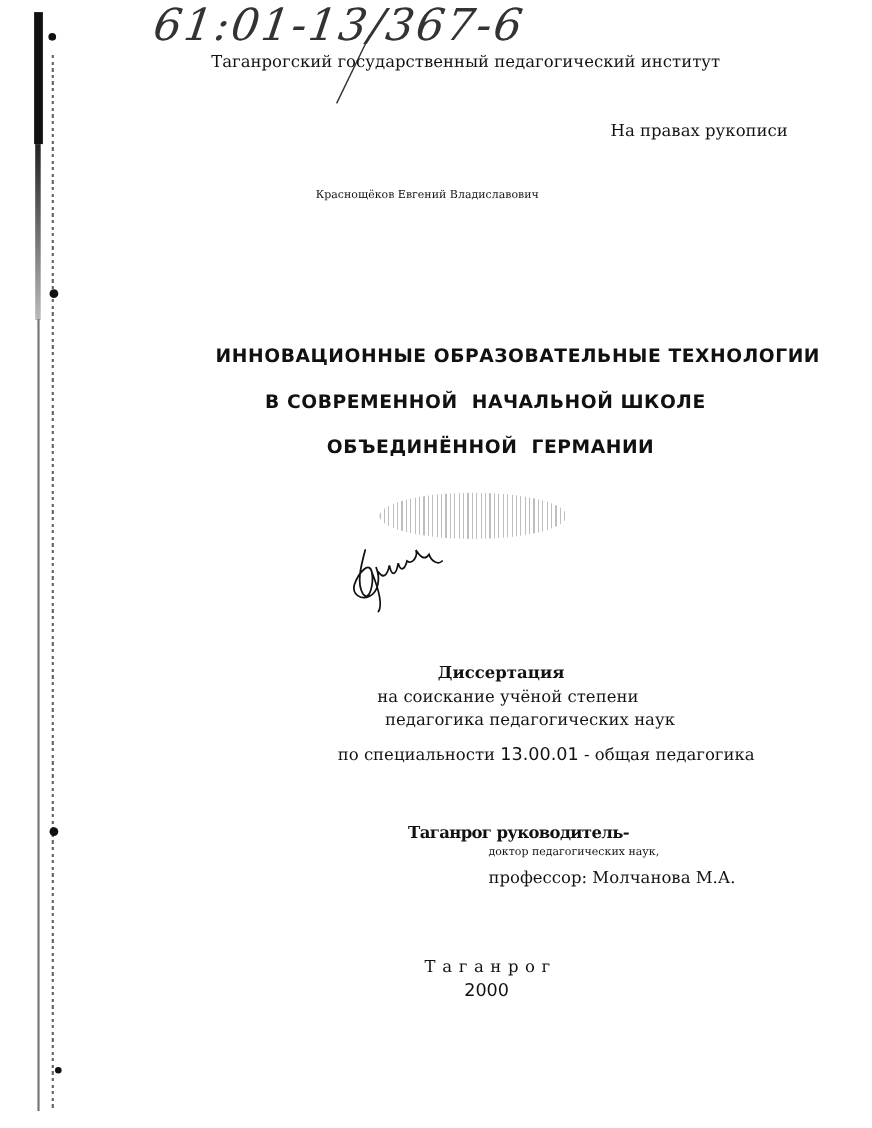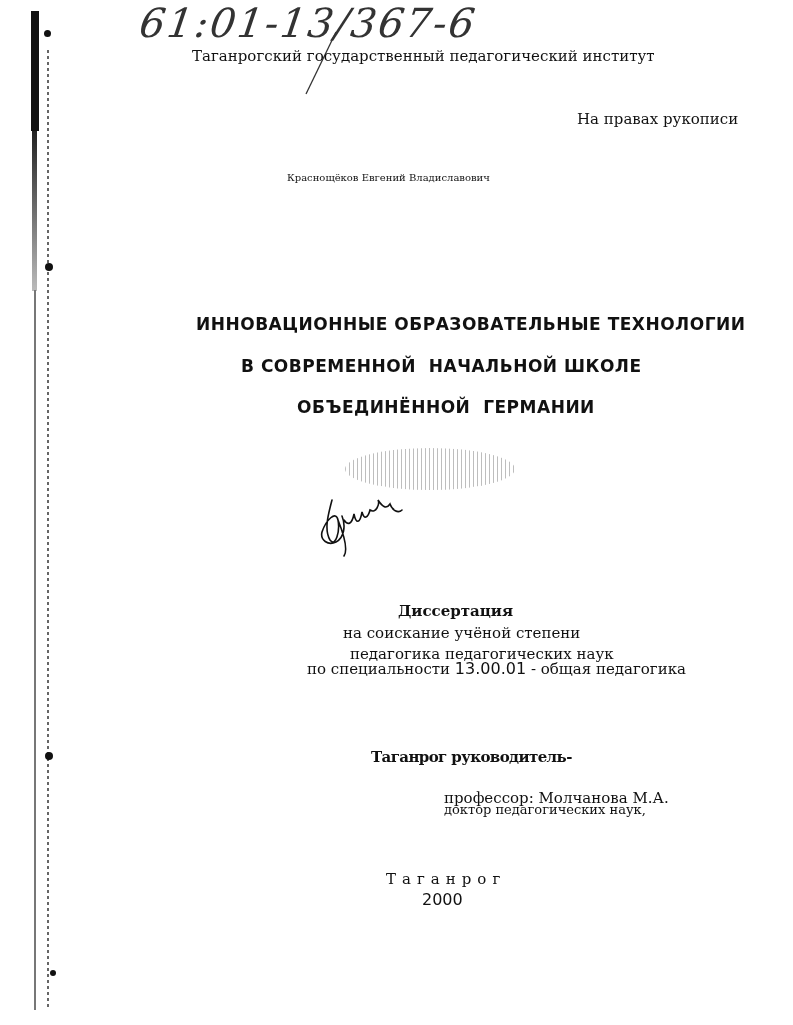--- a/index.html
+++ b/index.html
@@ -9,36 +9,36 @@
     }
     .abs { position: absolute; white-space: nowrap; }
     .edge-bar { position: absolute; left: 31px; top: 11px; width: 8px; height: 120px; background: #111; }
     .edge-bar2 { position: absolute; left: 32px; top: 131px; width: 5px; height: 160px;
       background: linear-gradient(#222, #bbb); }
     .edge-line { position: absolute; left: 34px; width: 2px; background: #777; }
     .edge-speck { position: absolute; left: 47px; width: 2px; background: repeating-linear-gradient(#666 0 3px, transparent 3px 6px); }
     .edge-dot { position: absolute; border-radius: 50%; background: #111; }
     .handwritten { font-family: "DejaVu Serif", serif; font-style: italic; font-weight: 300; font-size: 40px; color: #333; letter-spacing: 2px; transform: skewX(-8deg); }
     .institute { font-size: 15px; left: 192px; top: 47px; }
-    .manuscript { font-size: 15px; left: 555px; top: 110px; margin-left: 22px; }
+    .manuscript { font-size: 15px; left: 555px; top: 110px; }
     .author { font-size: 10px; left: 287px; top: 172px; text-align: center; }
     .title-line { font-family: "DejaVu Sans", "Liberation Sans", sans-serif; font-weight: bold; font-size: 17px; letter-spacing: 0.5px; }
     .t1 { left: 178px; top: 314px; margin-left: 18px; }
     .t2 { left: 241px; top: 356px; }
     .t3 { left: 297px; top: 397px; }
     .stamp { position: absolute; left: 345px; top: 448px; width: 170px; height: 42px; opacity: 0.55;
       background: repeating-linear-gradient(90deg, #888 0 1px, transparent 1px 4px); border-radius: 50%; }
     .signature { position: absolute; left: 318px; top: 490px; }
     .diss { font-size: 15px; font-weight: bold; left: 398px; top: 602px; }
     .d2 { font-size: 15px; left: 343px; top: 624px; text-align: center; }
     .d3 { font-size: 15px; left: 350px; top: 645px; }
-    .d4 { font-size: 15px; left: 307px; top: 659px; text-align: center; }
+    .d4 { font-size: 15px; left: 307px; top: 676px; text-align: center; }
     .d4 .code { font-family: "DejaVu Sans", sans-serif; font-size: 16px; }
     .sup1 { font-size: 15px; font-weight: bold; left: 371px; top: 748px; letter-spacing: -0.6px; }
-    .sup2 { font-size: 13px; left: 444px; top: 769px; margin-top: 33px; }
+    .sup2 { font-size: 10px; left: 444px; top: 769px; }
     .sup3 { font-size: 15px; left: 444px; top: 789px; }
     .city { font-size: 15px; left: 386px; top: 870px; letter-spacing: 6px; }
     .year { font-family: "DejaVu Sans", sans-serif; font-size: 16px; left: 422px; top: 890px; }
   </style>
 </head>
 <body>
 
 <div>
   <div class="edge-bar"></div>
   <div class="edge-bar2"></div>

